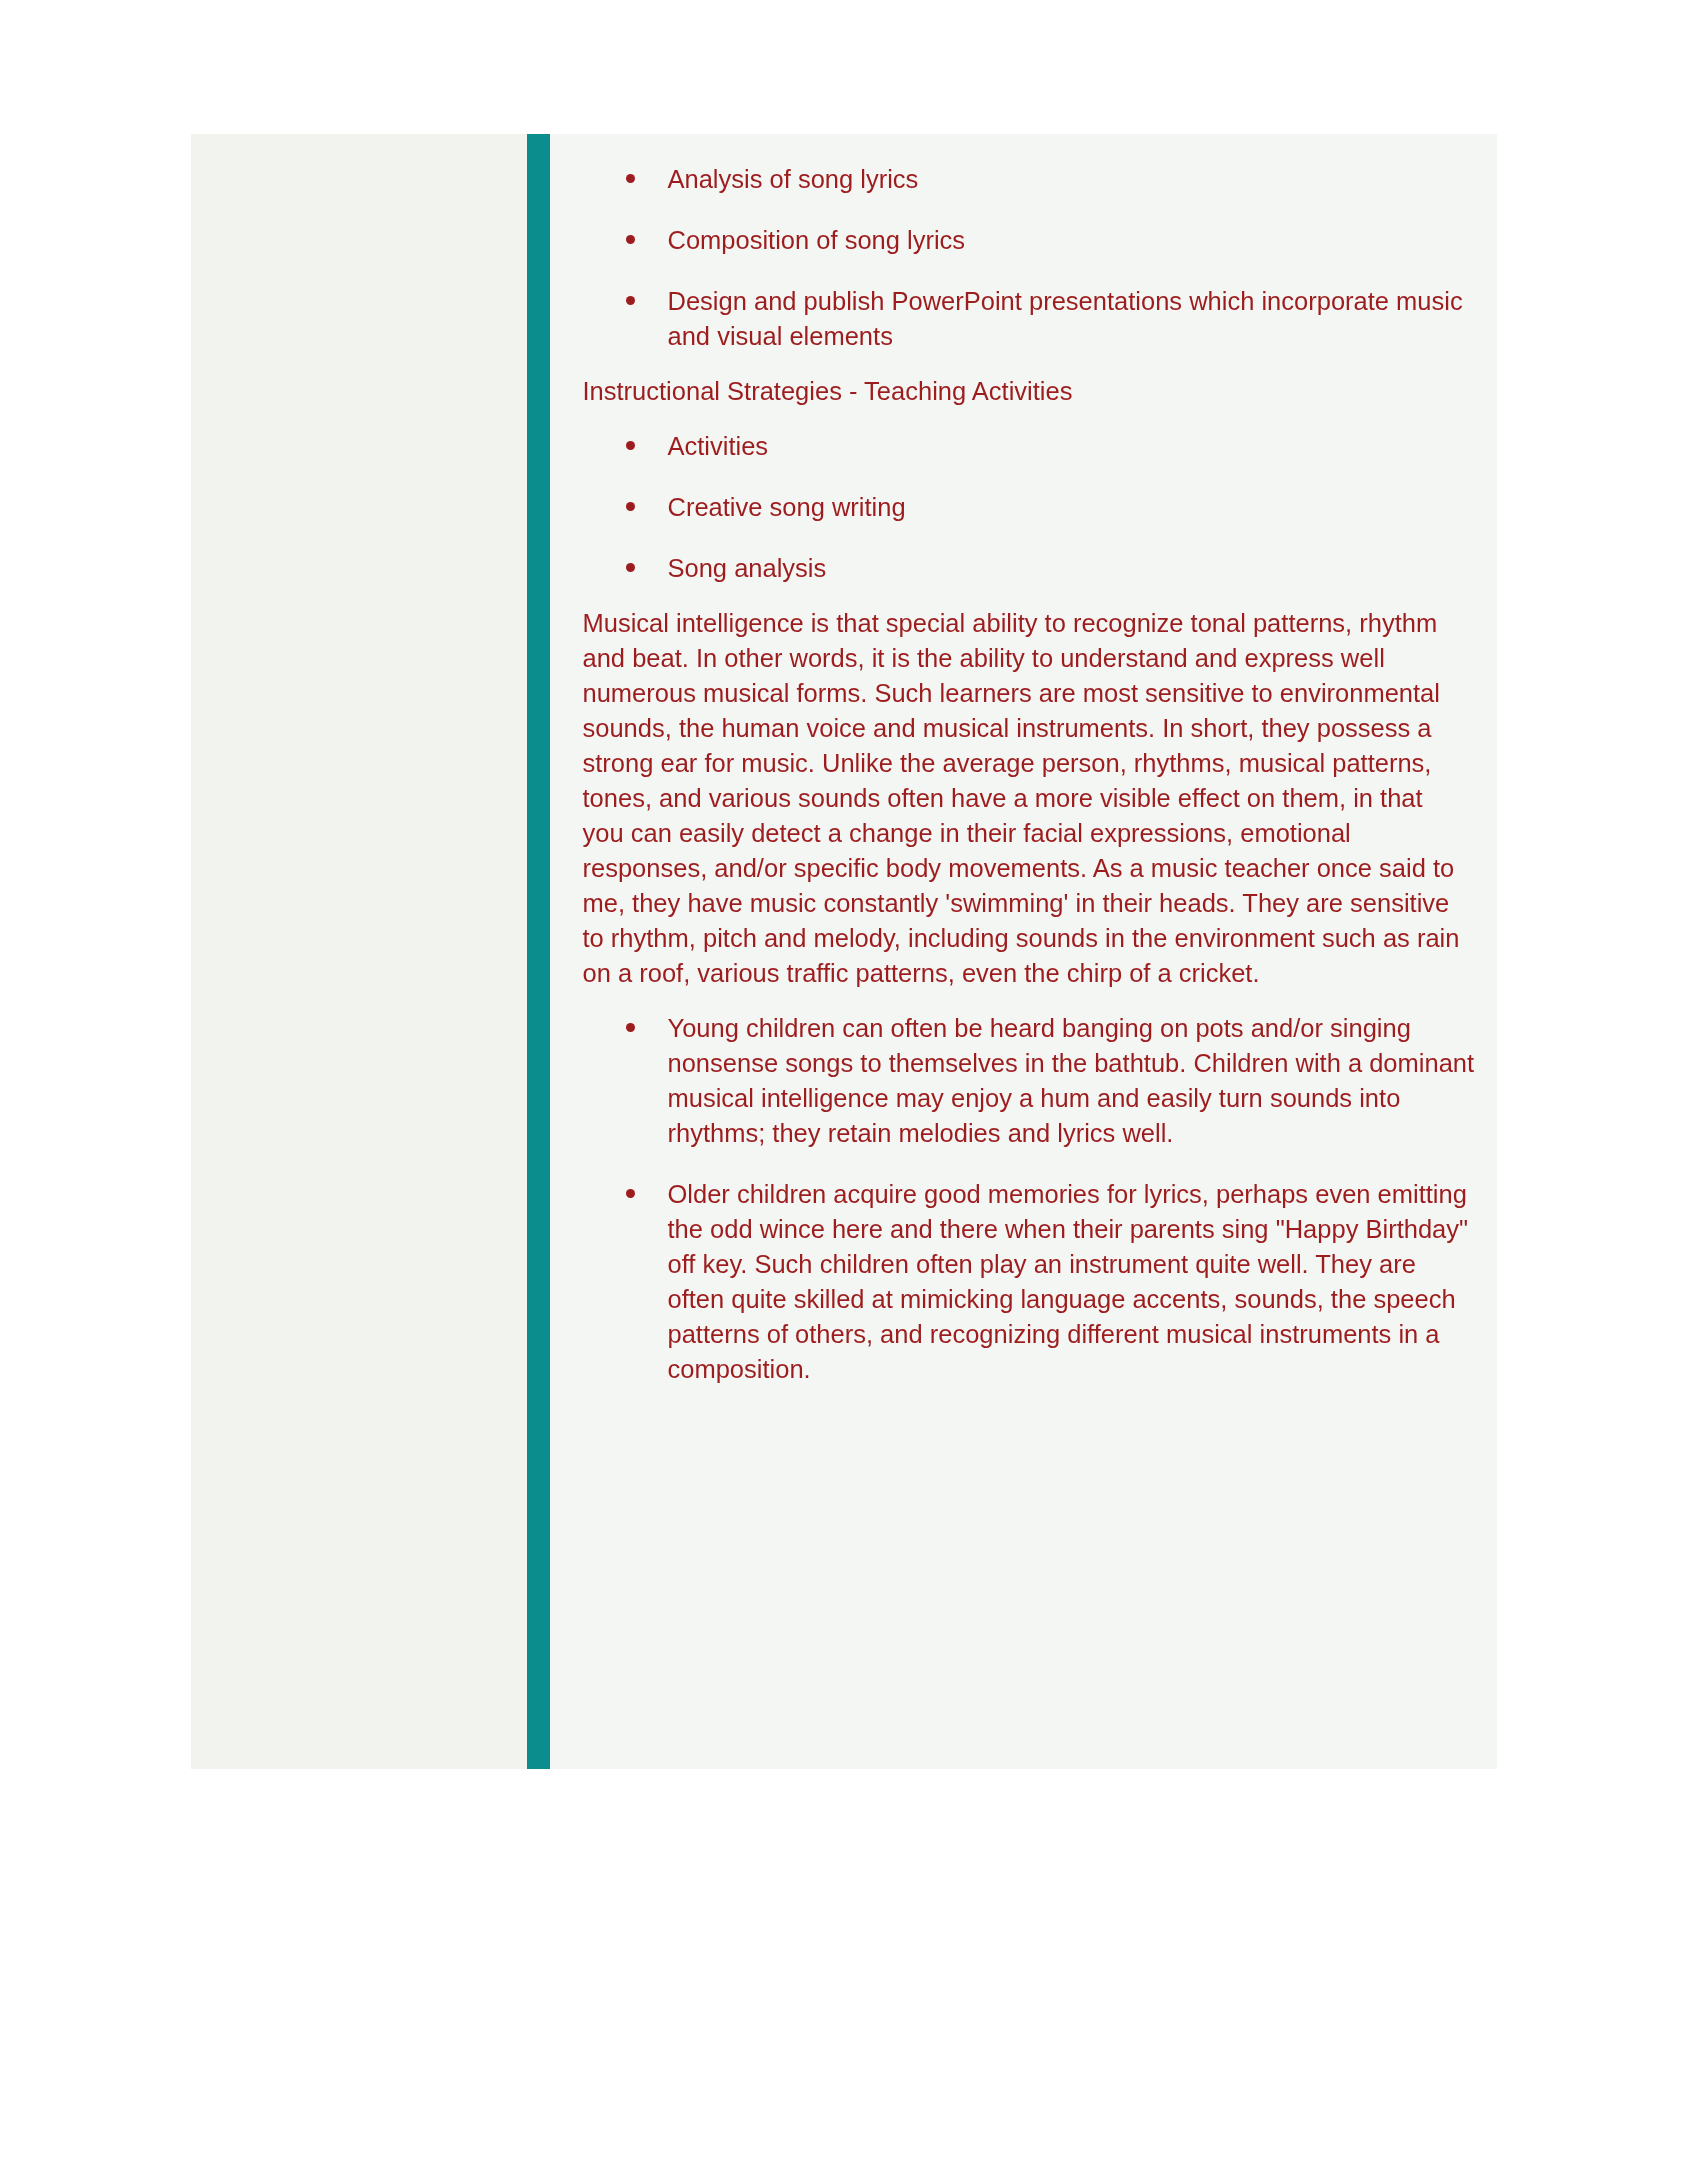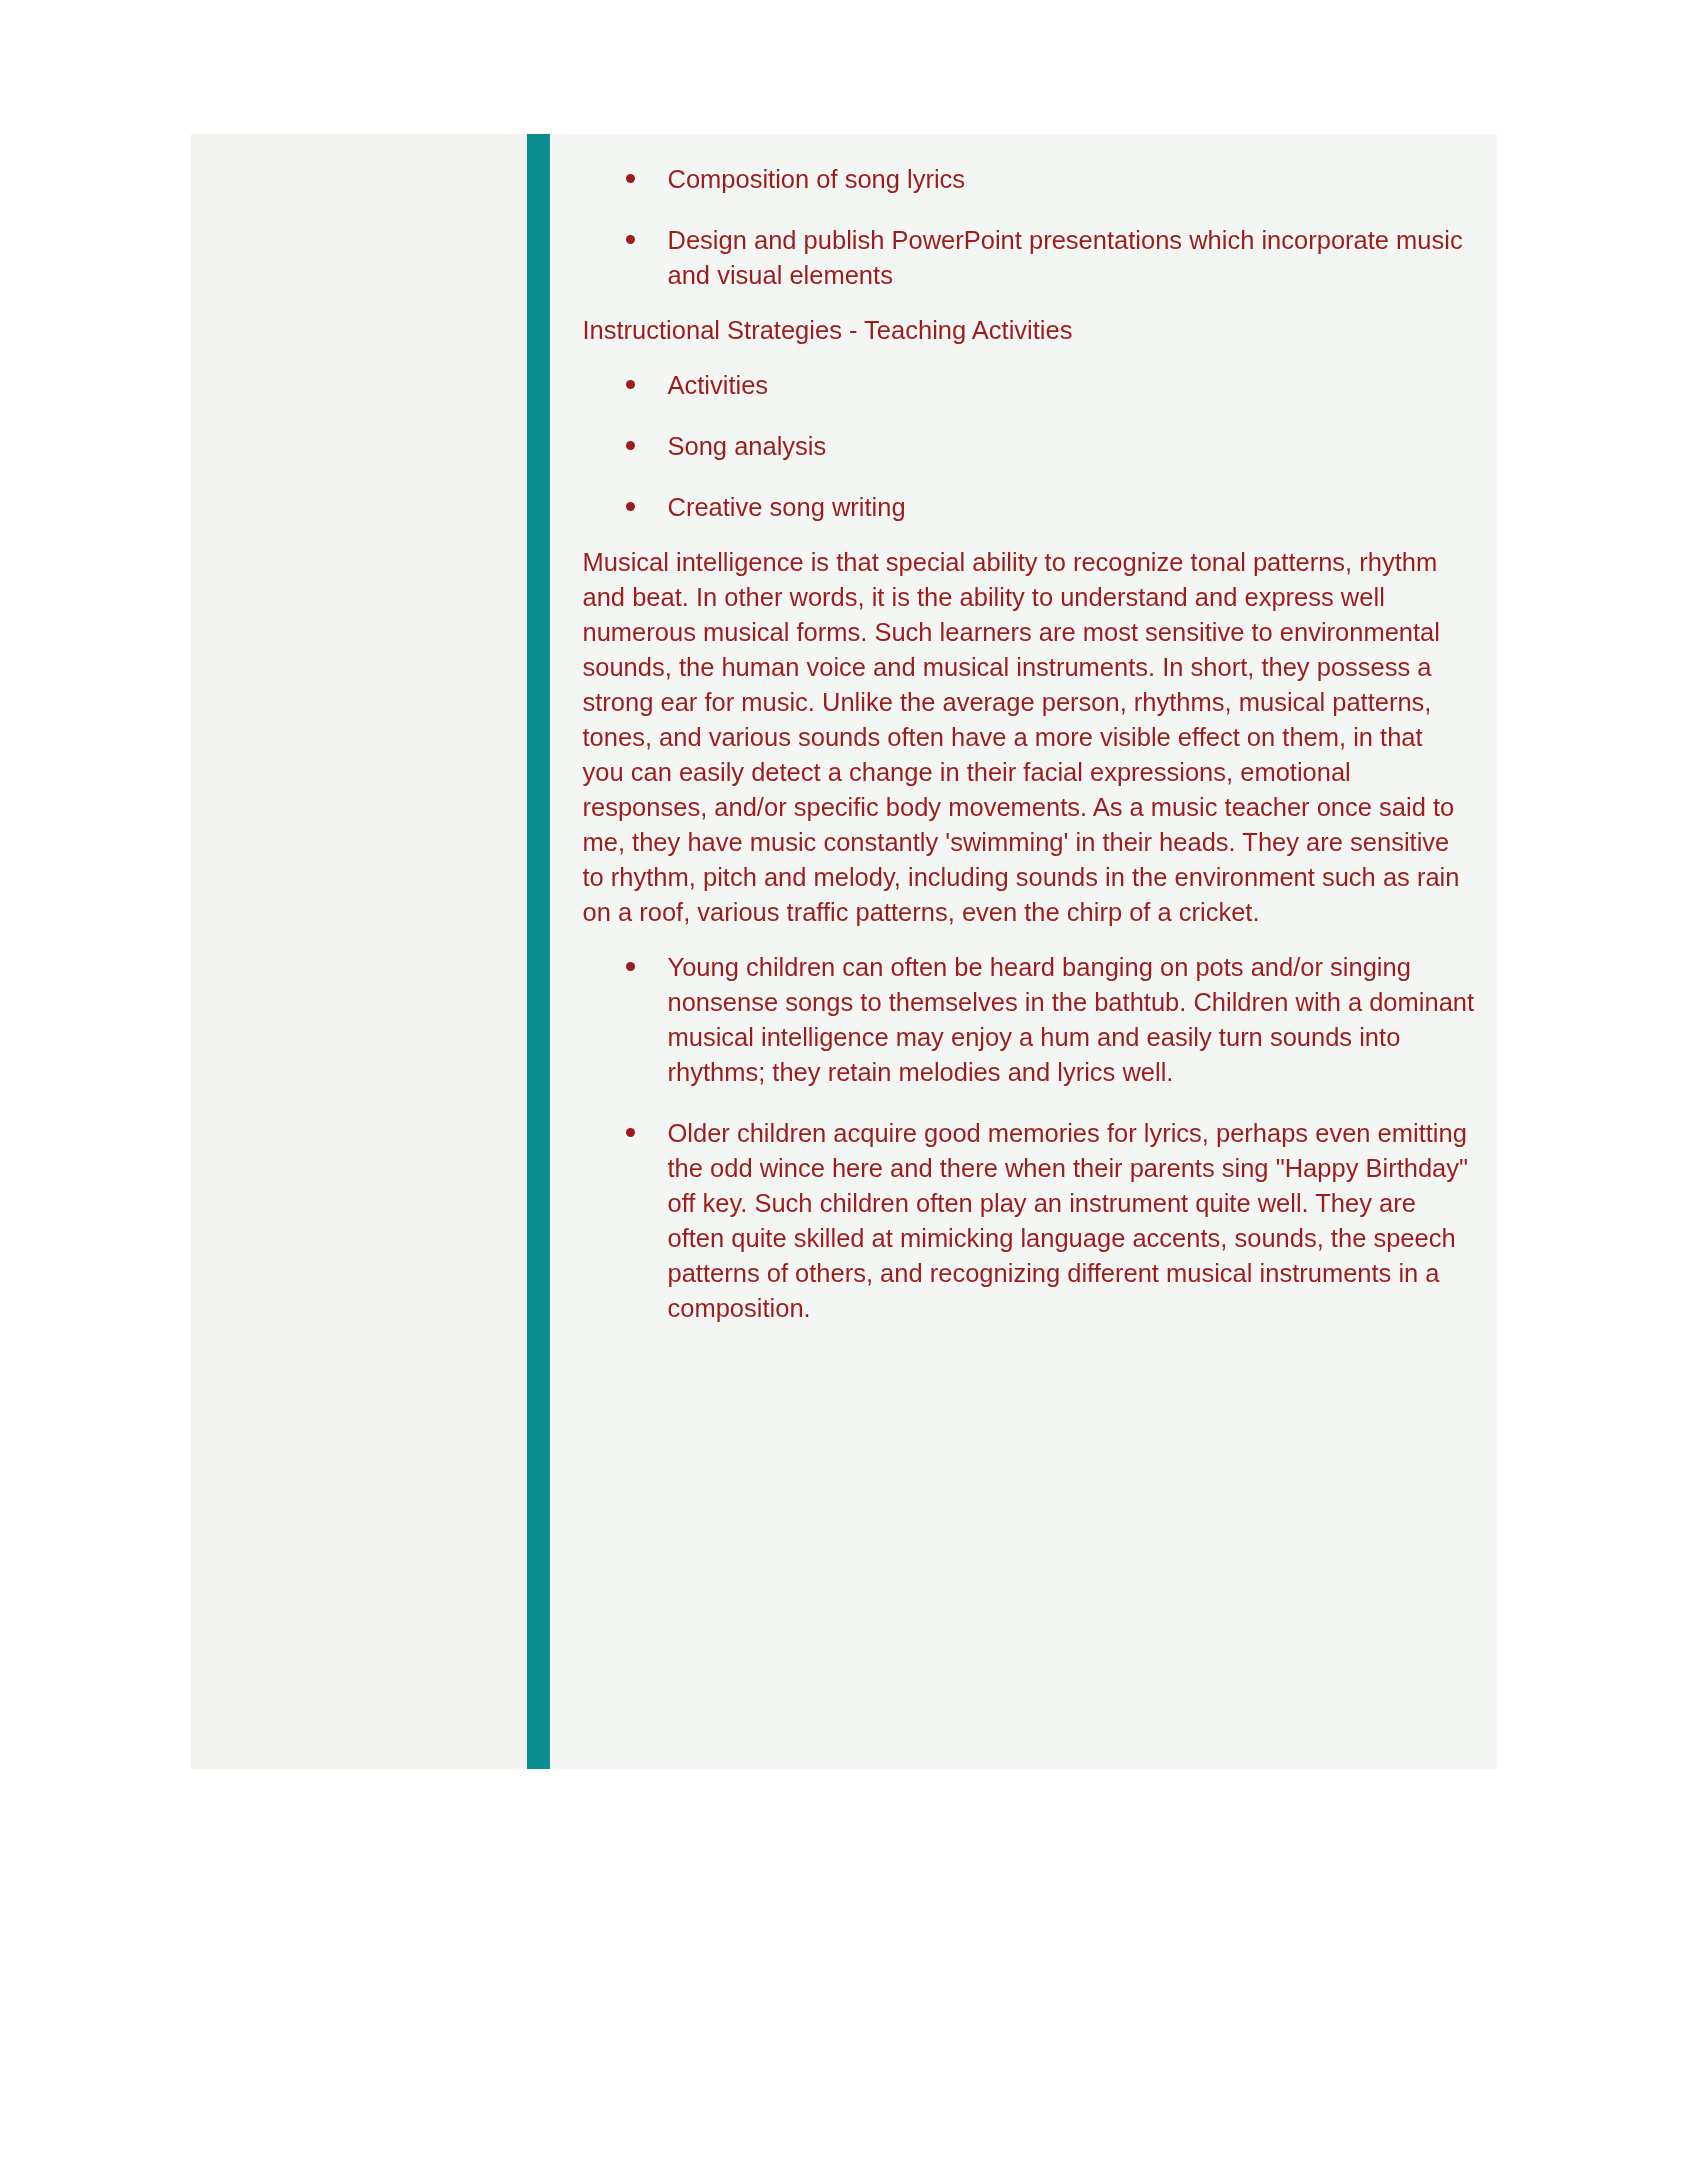--- a/index.html
+++ b/index.html
@@ -85,42 +85,46 @@
 
     <div class="left-panel"></div>
 
     <div class="accent-bar"></div>
 
     <div class="content">
 
       <ul class="bullets">
         <li>
           <span class="dot"></span>
+          <span>Analysis of song lyrics</span>
+        </li>
+        <li>
+          <span class="dot"></span>
           <span>Composition of song lyrics</span>
         </li>
         <li>
           <span class="dot"></span>
           <span>Design and publish PowerPoint presentations which incorporate music and visual elements</span>
         </li>
       </ul>
 
       <p>Instructional Strategies - Teaching Activities</p>
 
       <ul class="bullets">
         <li>
           <span class="dot"></span>
           <span>Activities</span>
         </li>
         <li>
           <span class="dot"></span>
-          <span>Song analysis</span>
+          <span>Creative song writing</span>
         </li>
         <li>
           <span class="dot"></span>
-          <span>Creative song writing</span>
+          <span>Song analysis</span>
         </li>
       </ul>
 
       <p class="para-block">Musical intelligence is that special ability to recognize tonal patterns, rhythm and beat.  In other words, it is the ability to understand and express well numerous musical forms.  Such learners are most sensitive to environmental sounds, the human voice and musical instruments.  In short, they possess a strong ear for music.  Unlike the average person, rhythms, musical patterns, tones, and various sounds often have a more visible effect on them, in that you can easily detect a change in their facial expressions, emotional responses, and/or specific body movements.  As a music teacher once said to me, they have music constantly 'swimming' in their heads.  They are sensitive to rhythm, pitch and melody, including sounds in the environment such as rain on a roof, various traffic patterns, even the chirp of a cricket.</p>
 
       <ul class="bullets para-block">
         <li>
           <span class="dot"></span>
           <span>Young children can often be heard banging on pots and/or singing nonsense songs to themselves in the bathtub. Children with a dominant musical intelligence may enjoy a hum and easily turn sounds into rhythms; they retain melodies and lyrics well.</span>
         </li>

